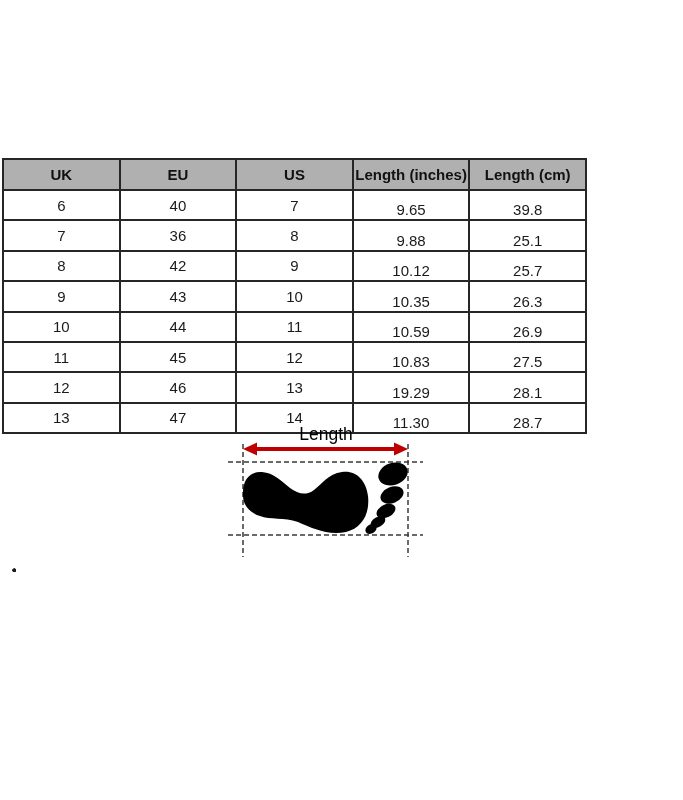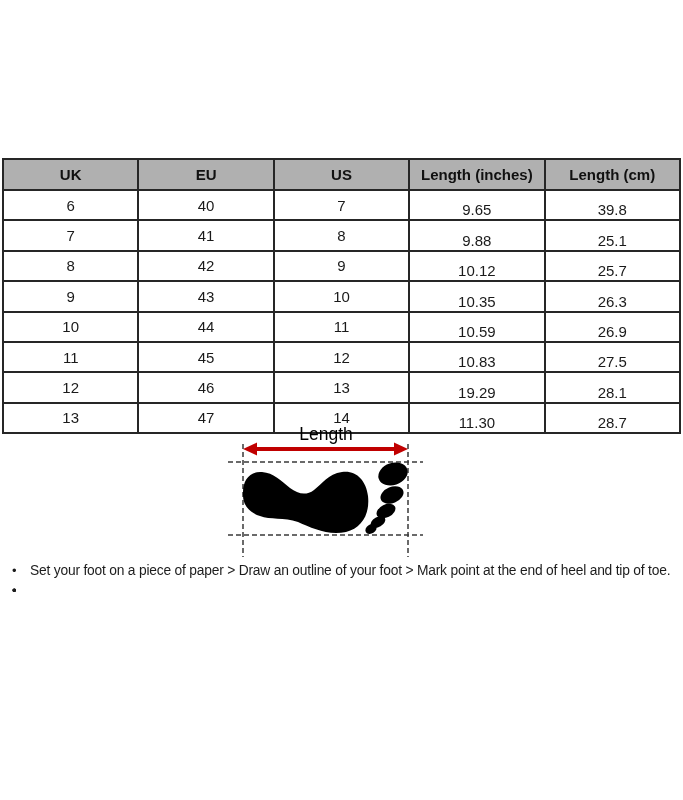--- a/index.html
+++ b/index.html
@@ -13,21 +13,21 @@
     position: relative;
     width: 683px; height: 800px;
     background: #ffffff;
     overflow: hidden;
   }
 
   
   table.size-table {
     position: absolute;
     left: 2px; top: 158px;
-    width: 679px;
+    width: 585px;
     border-collapse: collapse;
     table-layout: fixed;
     text-align: center;
   }
   .size-table th, .size-table td {
     border: 2px solid #262626;
     overflow: hidden;
   }
   .size-table th {
     background: var(--header-bg, #b0b0b0);
@@ -107,21 +107,21 @@
     <tbody>
         <tr>
           <td>6</td>
           <td>40</td>
           <td>7</td>
           <td class="low">9.65</td>
           <td class="low">39.8</td>
         </tr>
         <tr>
           <td>7</td>
-          <td>41</td>
+          <td>36</td>
           <td>8</td>
           <td class="low">9.88</td>
           <td class="low">25.1</td>
         </tr>
         <tr>
           <td>8</td>
           <td>42</td>
           <td>9</td>
           <td class="low">10.12</td>
           <td class="low">25.7</td>
@@ -186,19 +186,19 @@
                C120,116 104,108 90,102 C76,97 62,100 52,96 C40,92 34,84 35,72 Z"></path>
       <ellipse cx="185" cy="54" rx="15" ry="11" transform="rotate(-18 185 54)"></ellipse>
       <ellipse cx="184" cy="75" rx="12" ry="8" transform="rotate(-22 184 75)"></ellipse>
       <ellipse cx="178" cy="91" rx="10" ry="6.5" transform="rotate(-26 178 91)"></ellipse>
       <ellipse cx="170" cy="102" rx="8" ry="5" transform="rotate(-30 170 102)"></ellipse>
       <ellipse cx="163" cy="109" rx="6" ry="4.5" transform="rotate(-32 163 109)"></ellipse>
     </g>
   </svg>
 
   <ul class="instructions">
-      <li><span class="bullet">•</span><span>Set your foot on a piece of paper &gt; Draw an outline of your foot &gt; Mark point at the end of heel and tip of toe.</span></li>
+      <li><span class="bullet">•</span></li>
       <li><span class="bullet">•</span></li>
       <li><span class="bullet">•</span></li>
       <li><span class="bullet">•</span></li>
     </ul>
 
 </div>
 
 </body></html>

